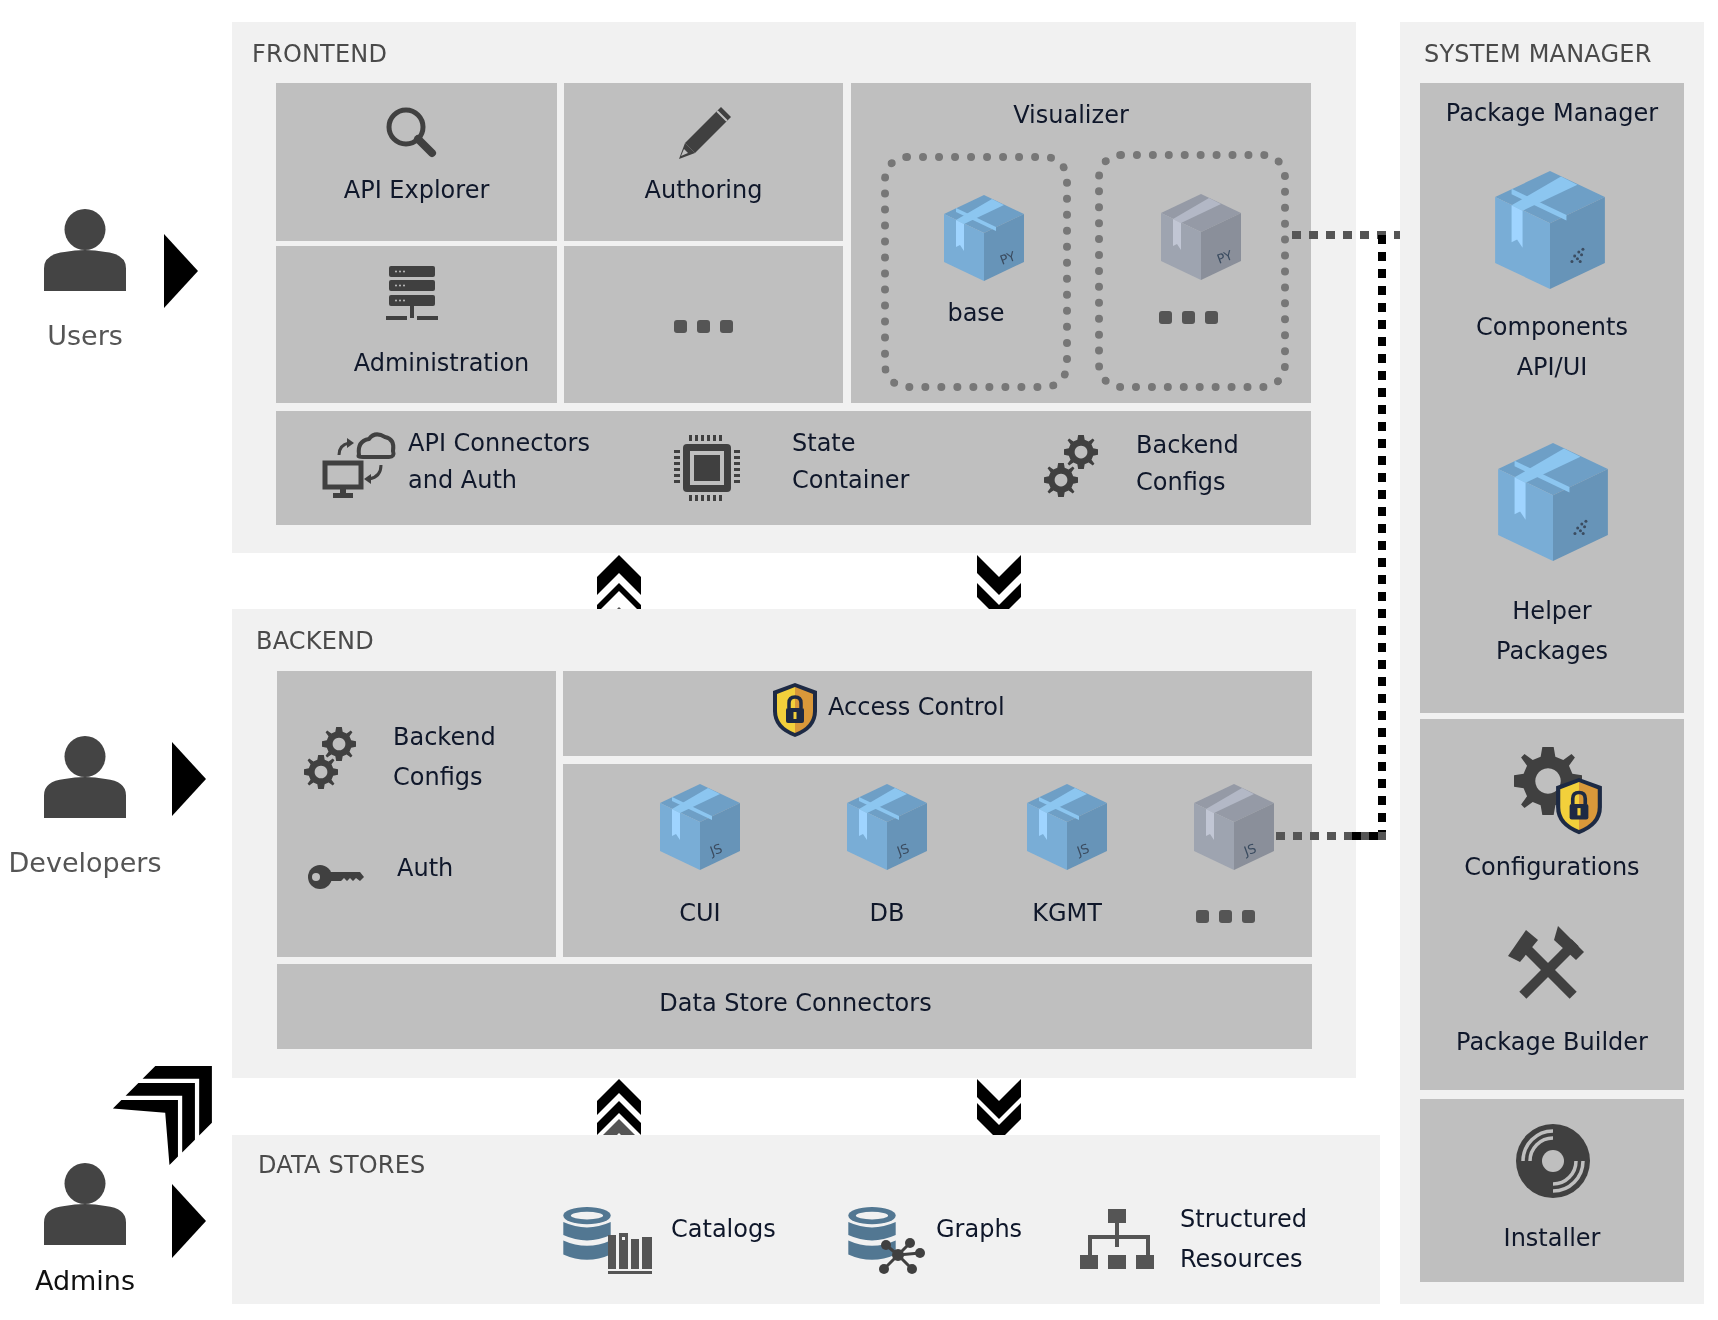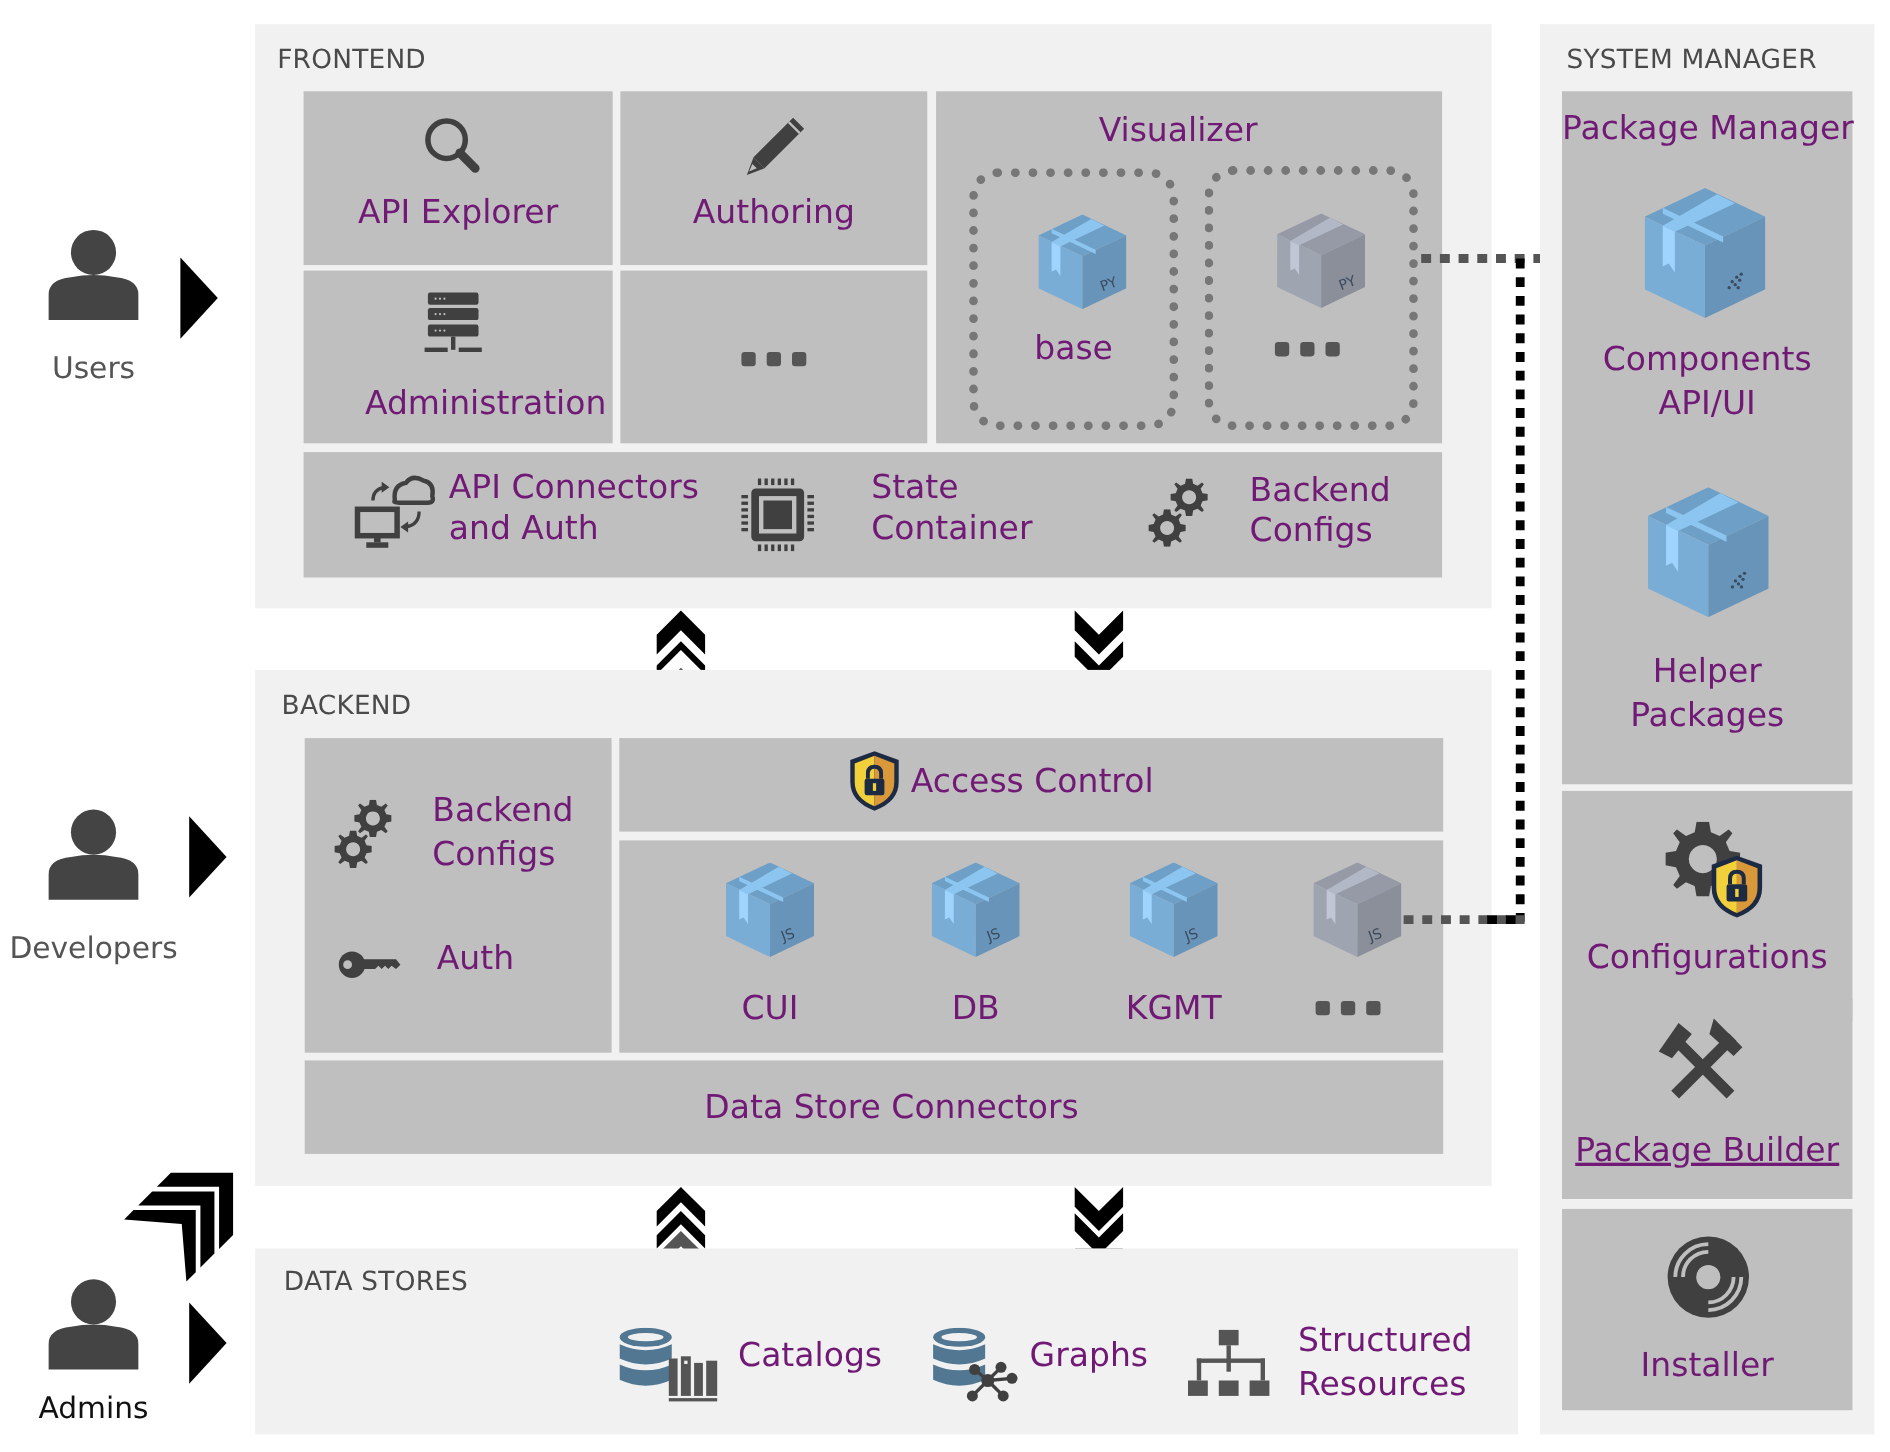--- a/index.html
+++ b/index.html
@@ -1,21 +1,21 @@
 <!DOCTYPE html>
 <html><head>
 <meta charset="utf-8">
 <style>
   html,body{margin:0;padding:0;background:#ffffff;}
   body{width:1718px;height:1320px;position:relative;overflow:hidden;font-family:"DejaVu Sans","Liberation Sans",sans-serif;color:#555555;}
   .abs{position:absolute;}
   .panel{position:absolute;background:#f1f1f1;}
   .tile{position:absolute;background:#bfbfbf;}
   .sec-title{position:absolute;font-size:24px;color:#4a4a4a;letter-spacing:0.2px;}
-  .lbl{position:absolute;font-size:30px;color:#701a75;white-space:nowrap;}
+  .lbl{position:absolute;font-size:24px;color:#0f172a;white-space:nowrap;}
   .ctr{text-align:center;}
   .actor-label{position:absolute;font-size:27px;color:#555555;text-align:center;width:180px;}
   svg{display:block;overflow:visible;}
   .dots span{display:inline-block;width:13px;height:13px;border-radius:3px;background:#555555;margin:0 5px;}
 </style>
 </head>
 <body>
 
 <svg width="0" height="0" style="position:absolute">
   <defs>
@@ -297,21 +297,21 @@
     <div class="abs" style="left:610px;top:20px;width:120px;">
       <svg class="abs" style="left:21px;top:0" width="80" height="86">
           <use href="#pkg-gray"></use>
           <text x="52" y="72" font-size="13" font-family="DejaVu Sans, sans-serif" fill="#3b4c60" transform="rotate(-20 52 72)">JS</text>
         </svg>
       <div class="abs dots" style="left:18px;top:124px;"><span></span><span></span><span></span></div>
     </div>
   </div>
 
   <div class="tile" style="left:45px;top:355px;width:1035px;height:85px;">
-    <div class="lbl ctr" style="left:16px;width:1035px;top:25px;">Data Store Connectors</div>
+    <div class="lbl ctr" style="left:1px;width:1035px;top:25px;">Data Store Connectors</div>
   </div>
 </div>
 
 <svg class="abs" style="left:597px;top:1079px" width="44" height="76" viewBox="0 0 44 76">
   <polygon points="0,22 22,0 44,22 44,36 22,14 0,36" fill="#000"></polygon>
   <polygon points="0,44 22,22 44,44 44,56 22,34 0,56" fill="#000"></polygon>
   <polygon points="0,62 22,40 44,62 44,76 22,54 0,76" fill="#555"></polygon>
 </svg>
 <svg class="abs" style="left:977px;top:1079px" width="44" height="78" viewBox="0 0 44 78">
   <polygon points="0,0 22,22 44,0 44,18 22,40 0,18" fill="#000"></polygon>
@@ -438,21 +438,21 @@
     <div class="lbl ctr" style="left:0;width:264px;top:134px;">Configurations</div>
   </div>
 
   <div class="tile" style="left:20px;top:886px;width:264px;height:182px;">
     <svg class="abs" style="left:86px;top:18px" width="84" height="76" viewBox="0 0 84 76">
       <rect x="36" y="6" width="10" height="74" fill="#404040" transform="rotate(-45 41 43)"></rect>
       <polygon points="2,30 20,4 32,14 14,36" fill="#404040"></polygon>
       <rect x="38" y="6" width="10" height="74" fill="#404040" transform="rotate(45 43 43)"></rect>
       <polygon points="52,0 78,26 70,34 48,14" fill="#404040"></polygon>
     </svg>
-    <div class="lbl ctr" style="left:0;width:264px;top:120px;text-decoration:underline;">Package Builder</div>
+    <div class="lbl ctr" style="left:0;width:264px;top:120px;">Package Builder</div>
   </div>
 
   <div class="tile" style="left:20px;top:1077px;width:264px;height:183px;">
     <svg class="abs" style="left:95px;top:24px" width="76" height="76" viewBox="0 0 76 76">
       <circle cx="38" cy="38" r="37" fill="#404040"></circle>
       <circle cx="38" cy="38" r="11" fill="#bfbfbf"></circle>
       <path d="M38,8 A30,30 0 0,0 8,38" stroke="#bfbfbf" stroke-width="3.5" fill="none"></path>
       <path d="M38,15 A23,23 0 0,0 15,38" stroke="#bfbfbf" stroke-width="3.5" fill="none"></path>
       <path d="M38,68 A30,30 0 0,0 68,38" stroke="#bfbfbf" stroke-width="3.5" fill="none"></path>
       <path d="M38,61 A23,23 0 0,0 61,38" stroke="#bfbfbf" stroke-width="3.5" fill="none"></path>

